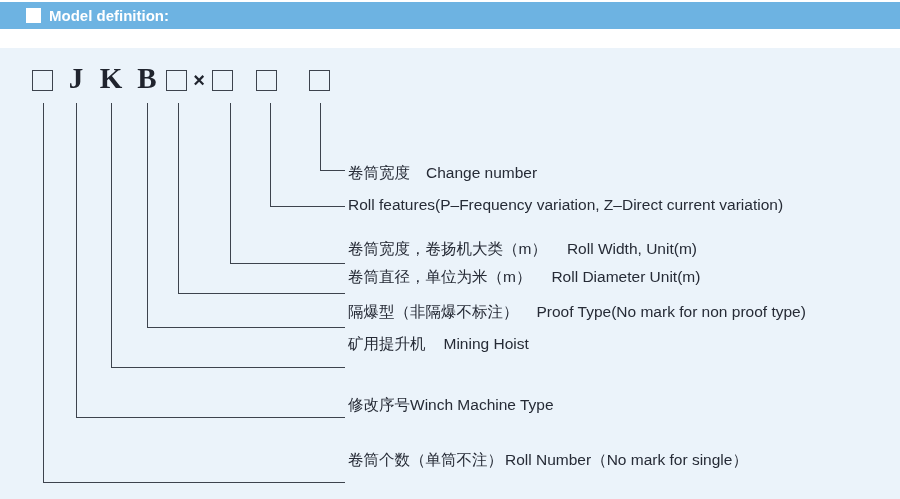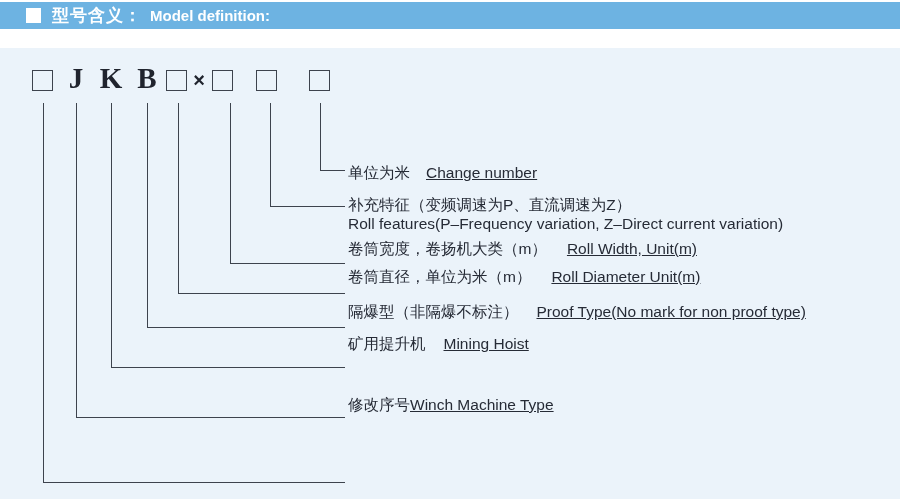--- a/index.html
+++ b/index.html
@@ -27,33 +27,32 @@
   .mbox{position:absolute;top:70px;width:21px;height:21px;border:1.5px solid var(--line);background:transparent;}
   .mletter{position:absolute;top:64px;width:24px;text-align:center;
     font-family:"Liberation Serif","DejaVu Serif",serif;font-weight:bold;font-size:29px;line-height:29px;color:#20242e;}
   .mtimes{position:absolute;top:70px;width:24px;text-align:center;font-size:20px;line-height:21px;font-weight:bold;color:#20242e;}
 
   
   .conn{position:absolute;border-left:1.5px solid var(--line);border-bottom:1.5px solid var(--line);}
 
   
   .label{position:absolute;left:348px;font-size:15.5px;line-height:19px;white-space:nowrap;}
-  .label .en-inline{display:inline-block;text-decoration:underline;}
+  .label .en-inline{display:inline-block;}
   .g16{margin-left:16px;} .g12{margin-left:20px;} .g18{margin-left:18px;} .g14{margin-left:0;} .g2{margin-left:2px;}
 </style>
 </head>
 <body>
 
 <div class="page">
 
   <div class="bg-light"></div>
 
   <div class="header-bar">
     <span class="header-square"></span>
-    <span class="header-zh">型号含义：</span>
     <span class="header-en">Model definition:</span>
   </div>
 
   <div>
     <span class="mbox" style="left:32px"></span>
     <span class="mletter" style="left:64px">J</span>
     <span class="mletter" style="left:99px">K</span>
     <span class="mletter" style="left:135px">B</span>
     <span class="mbox" style="left:166px"></span>
     <span class="mtimes" style="left:187px">×</span>
@@ -65,25 +64,24 @@
   <div class="conn" style="left:320px;top:103px;width:25px;height:68px"></div>
   <div class="conn" style="left:270px;top:103px;width:75px;height:104px"></div>
   <div class="conn" style="left:230px;top:103px;width:115px;height:161px"></div>
   <div class="conn" style="left:178px;top:103px;width:167px;height:191px"></div>
   <div class="conn" style="left:147px;top:103px;width:198px;height:225px"></div>
   <div class="conn" style="left:111px;top:103px;width:234px;height:265px"></div>
   <div class="conn" style="left:76px;top:103px;width:269px;height:315px"></div>
   <div class="conn" style="left:43px;top:103px;width:302px;height:380px"></div>
 
   <div class="label" style="top:163px">
-    <span>单位为米</span><span class="en-inline g16">Change number</span>
+    <span>卷筒宽度</span><span class="en-inline g16">Change number</span>
   </div>
 
   <div class="label" style="top:195px">
-    <div>补充特征（变频调速为P、直流调速为Z）</div>
     <div>Roll features(P–Frequency variation, Z–Direct current variation)</div>
   </div>
 
   <div class="label" style="top:239px">
     <span>卷筒宽度，卷扬机大类（m）</span><span class="en-inline g12">Roll Width, Unit(m)</span>
   </div>
 
   <div class="label" style="top:302px">
     <span>隔爆型（非隔爆不标注）</span><span class="en-inline g18">Proof Type(No mark for non proof type)</span>
   </div>
@@ -93,14 +91,17 @@
   </div>
 
   <div class="label" style="top:334px">
     <span>矿用提升机</span><span class="en-inline g18">Mining Hoist</span>
   </div>
 
   <div class="label" style="top:395px">
     <span>修改序号</span><span class="en-inline g14">Winch Machine Type</span>
   </div>
 
+  <div class="label" style="top:450px">
+    <span>卷筒个数（单筒不注）</span><span class="en-inline g2">Roll Number（No mark for single）</span>
+  </div>
 
 </div>
 
 </body></html>

